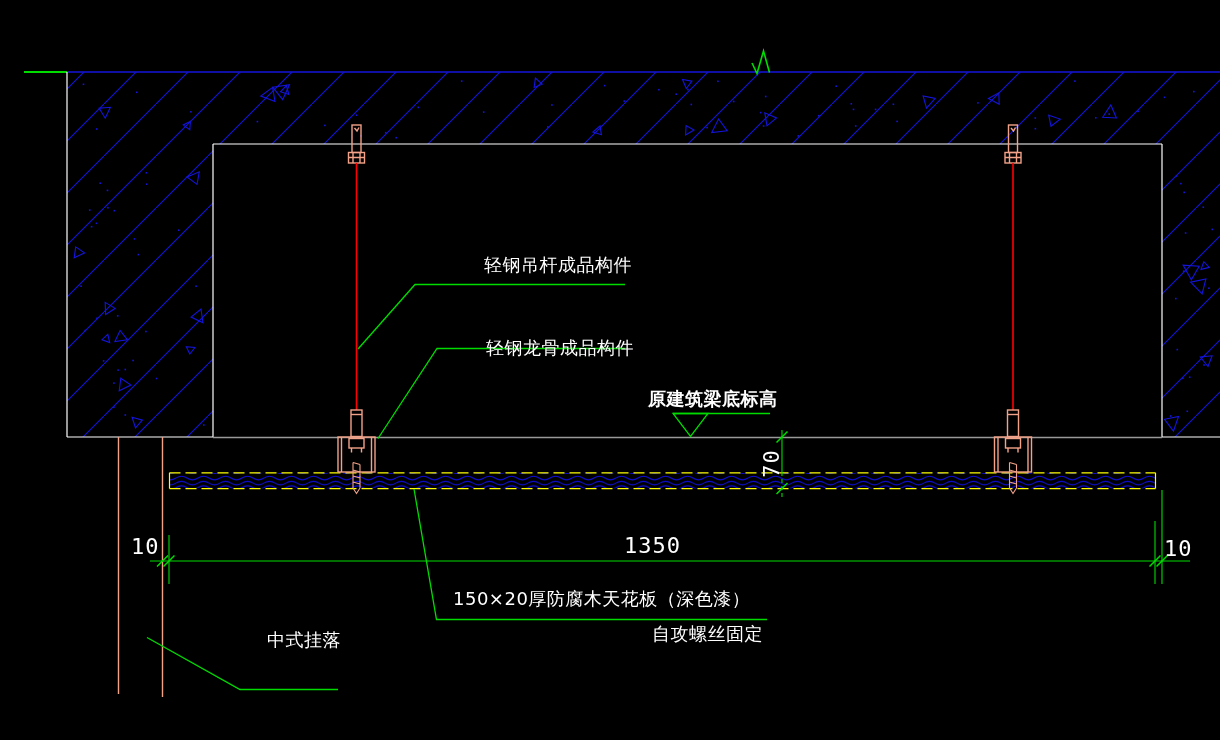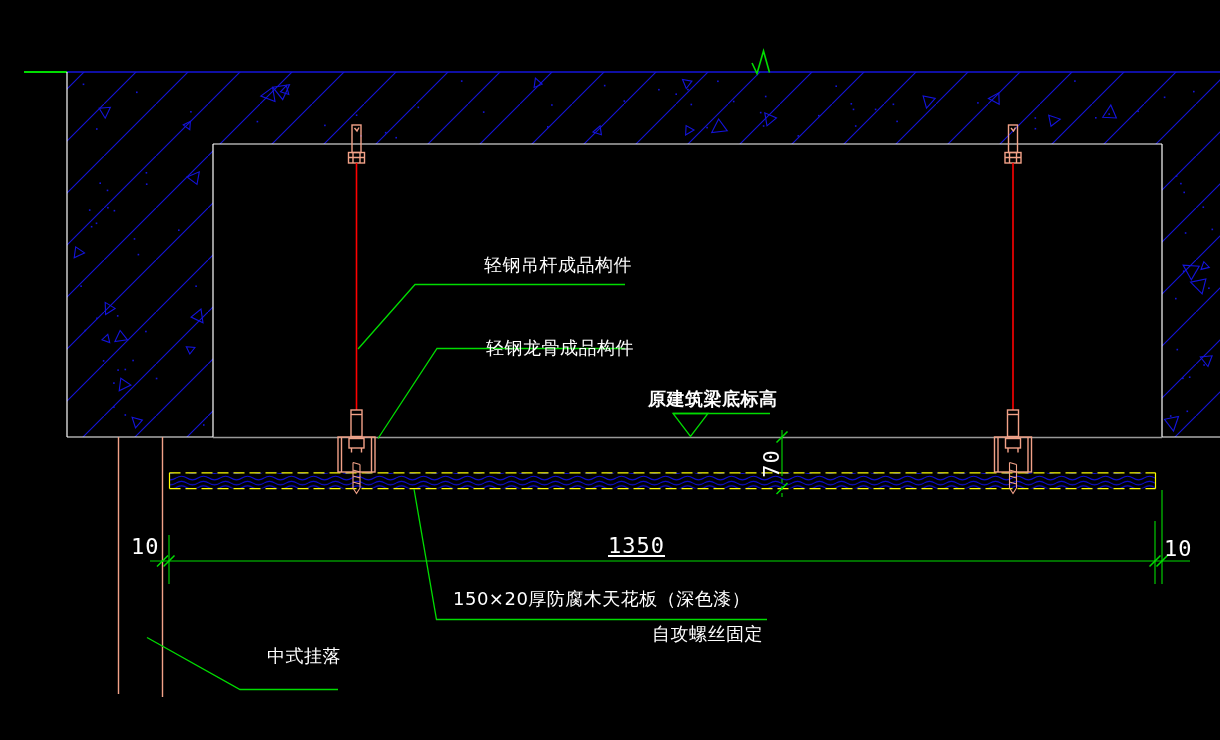--- a/index.html
+++ b/index.html
@@ -234,19 +234,19 @@
       <path class="ln ln-gr" style="stroke-width:1.1" stroke-dasharray="4,3" d="M782,472 V497"></path>
       <path class="ln ln-gr" style="stroke-width:1.5" d="M776.5,442.5 L787.5,431.5 M776.5,494 L787.5,483"></path>
     </g>
   </svg>
 
   <div class="cad-text cjk" style="left:484px;top:253px;">轻钢吊杆成品构件</div>
   <div class="cad-text cjk" style="left:486px;top:316px;margin-top:20px;">轻钢龙骨成品构件</div>
   <div class="cad-text cjk" style="left:648px;top:387px;font-weight:bold;">原建筑梁底标高</div>
   <div class="cad-text cjk" style="left:453px;top:587px;">150×20厚防腐木天花板（深色漆）</div>
   <div class="cad-text cjk" style="left:652px;top:622px;">自攻螺丝固定</div>
-  <div class="cad-text cjk" style="left:267px;top:644px;">中式挂落</div>
-
-  <div class="cad-text dim" style="left:608px;top:533px;text-decoration:underline;">1350</div>
+  <div class="cad-text cjk" style="left:267px;top:628px;">中式挂落</div>
+
+  <div class="cad-text dim" style="left:624px;top:533px;">1350</div>
   <div class="cad-text dim" style="left:131px;top:534px;">10</div>
   <div class="cad-text dim" style="left:1164px;top:536px;">10</div>
   <div class="cad-text dim rot90" style="left:757px;top:451px;">70</div>
 </div>
 
 </body></html>

